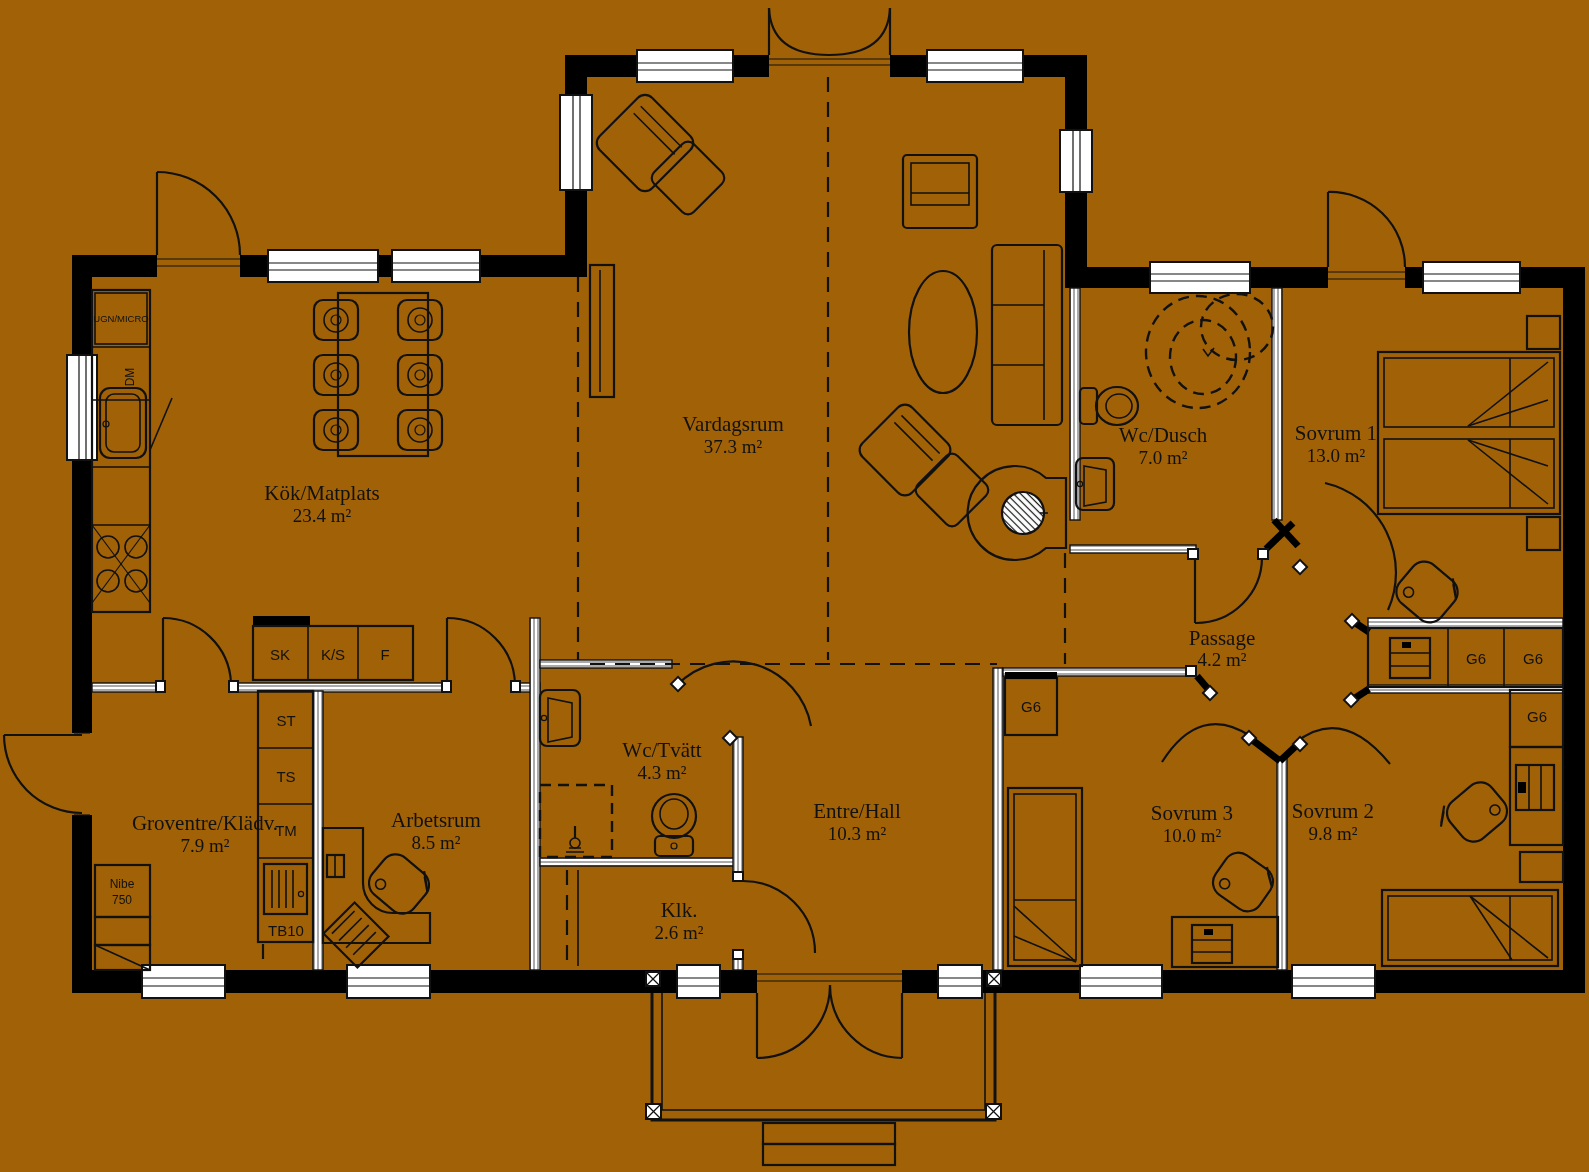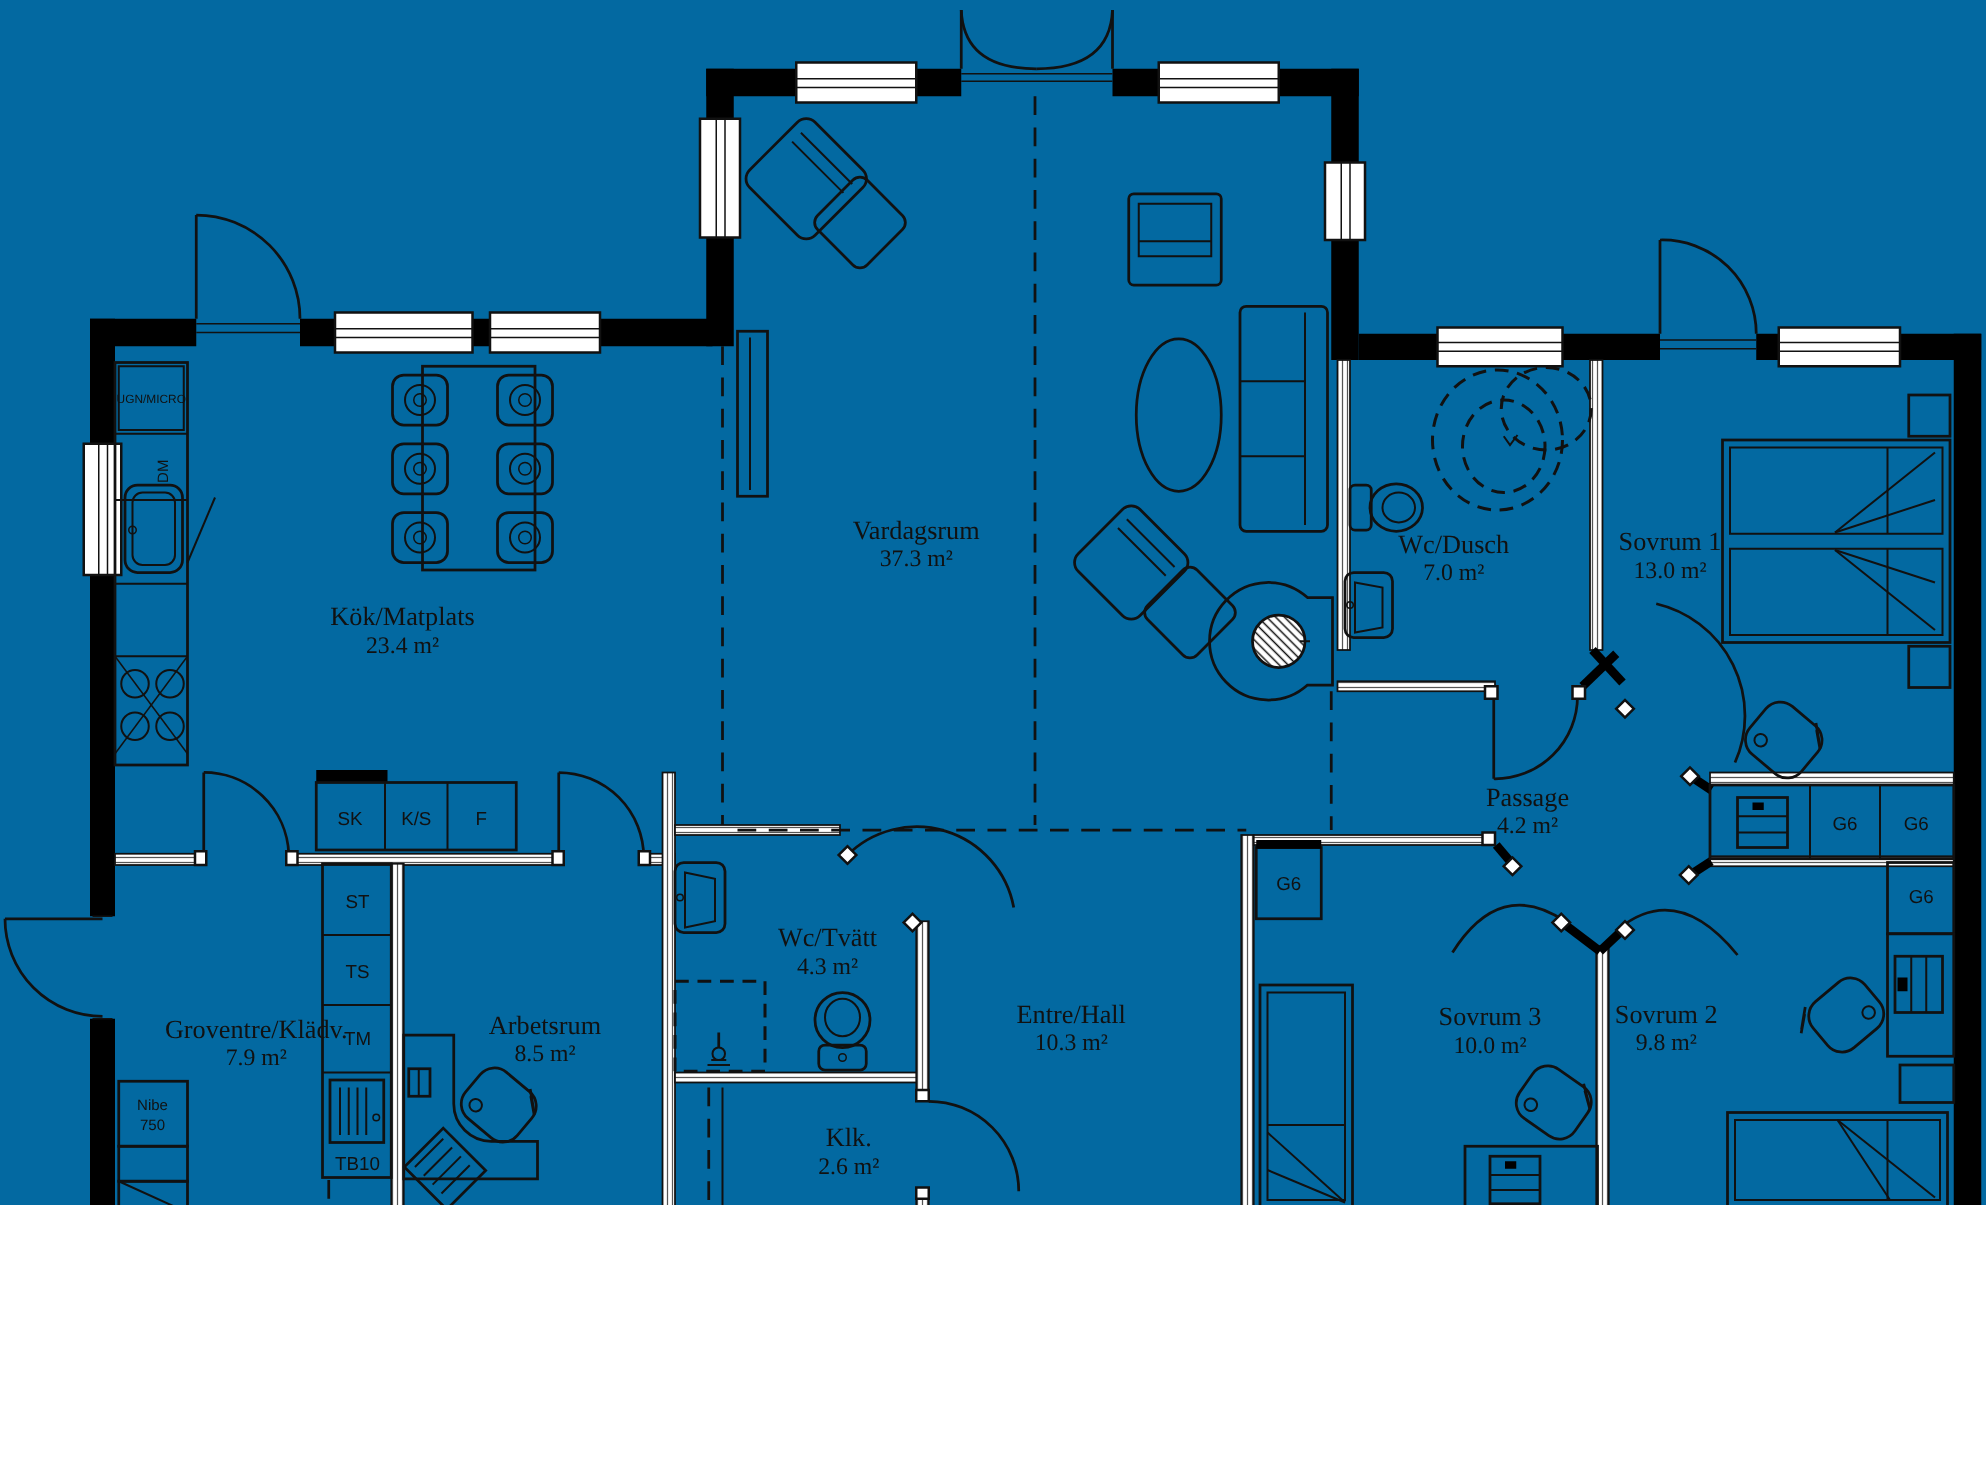--- a/index.html
+++ b/index.html
@@ -1,16 +1,16 @@
 <!DOCTYPE html>
 <html><head>
 <meta charset="utf-8">
 <style>
   html,body{margin:0;padding:0;background:#fff;}
-  #stage{width:1589px;height:964px;position:relative;background:#0369a1;}
+  #stage{width:1589px;height:1172px;position:relative;background:#a16207;}
   svg{display:block;}
   .rn{font:21px "Liberation Serif", serif; fill:#111; text-anchor:middle;}
   .ra{font:19px "Liberation Serif", serif; fill:#111; text-anchor:middle;}
   .fx{font:15px "Liberation Sans", sans-serif; fill:#111; text-anchor:middle;}
   .fxs{font:9.5px "Liberation Sans", sans-serif; fill:#111; text-anchor:middle;}
   .fxm{font:12px "Liberation Sans", sans-serif; fill:#111; text-anchor:middle;}
   .blk{fill:#000;stroke:none;}
   .s1{fill:none;stroke:#111;stroke-width:1.2;}
   .s15{fill:none;stroke:#111;stroke-width:1.6;}
   .s2{fill:none;stroke:#111;stroke-width:2.2;}

